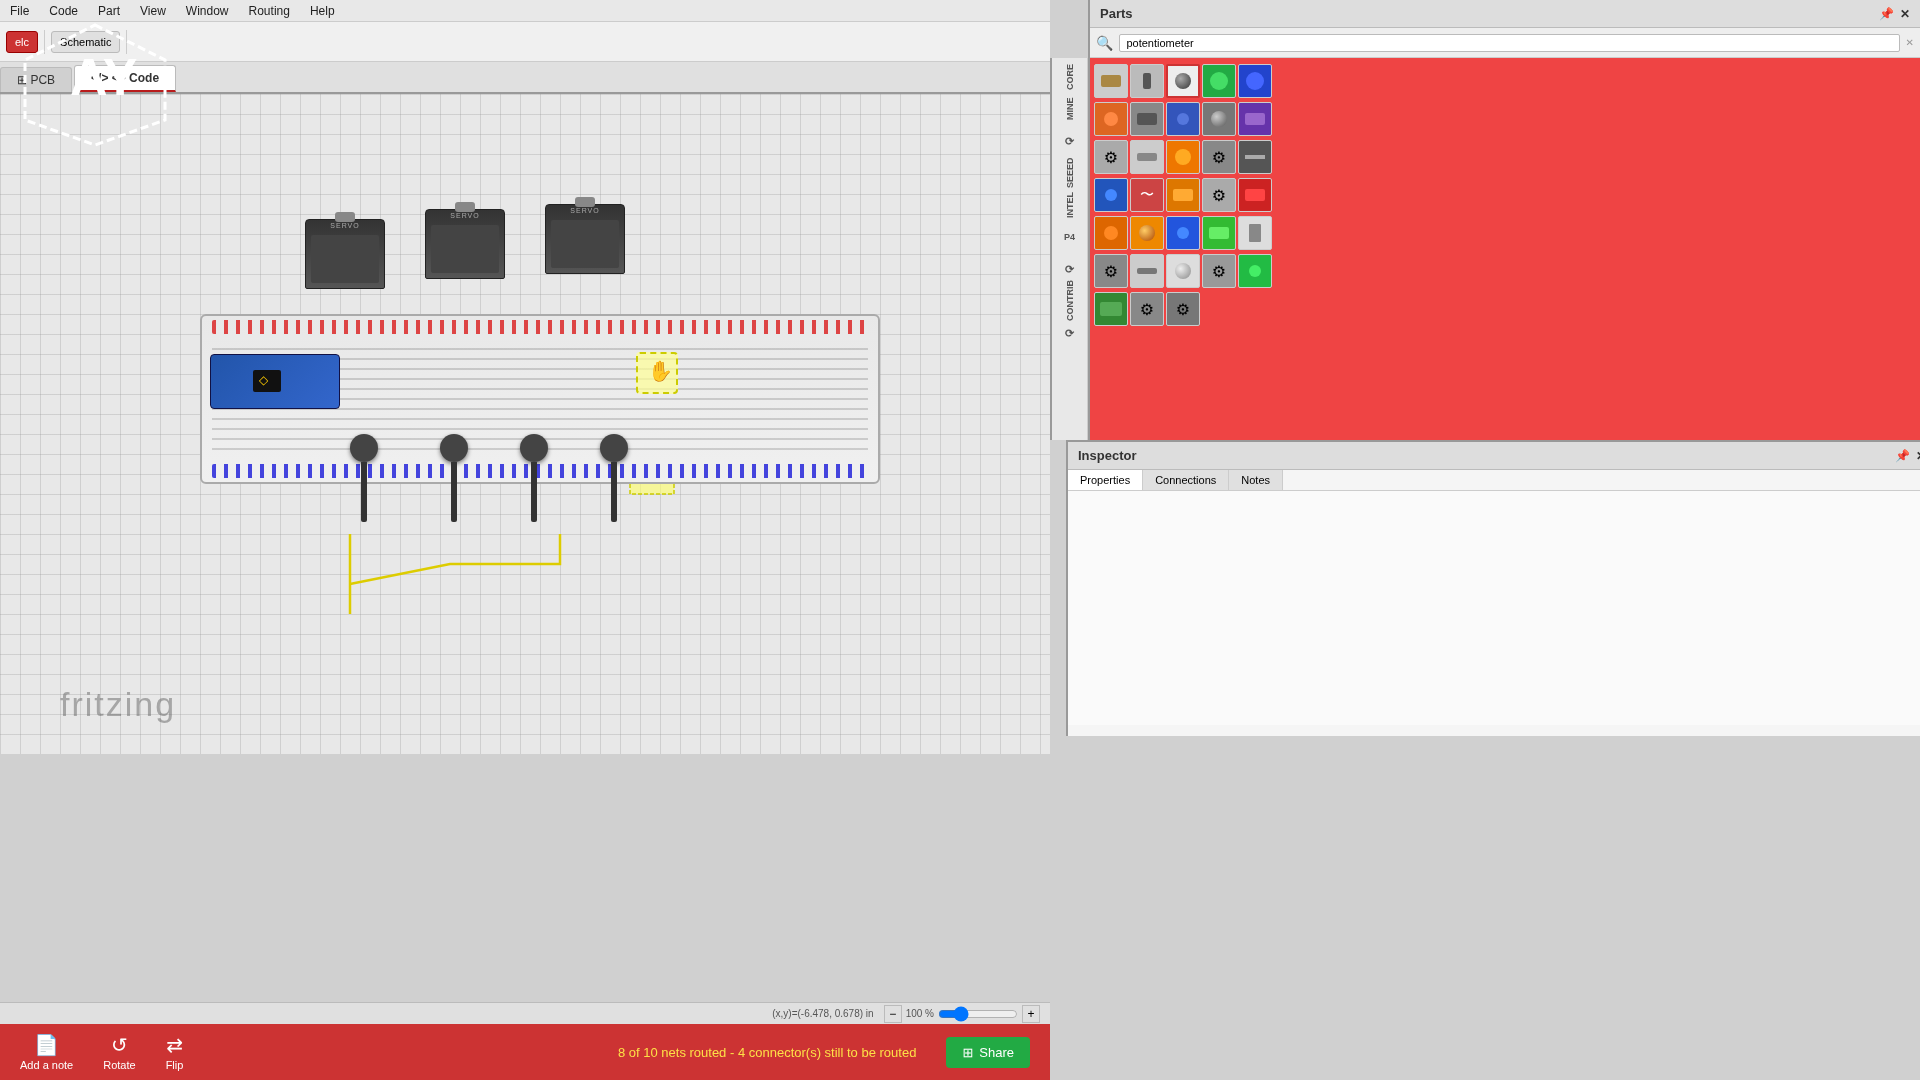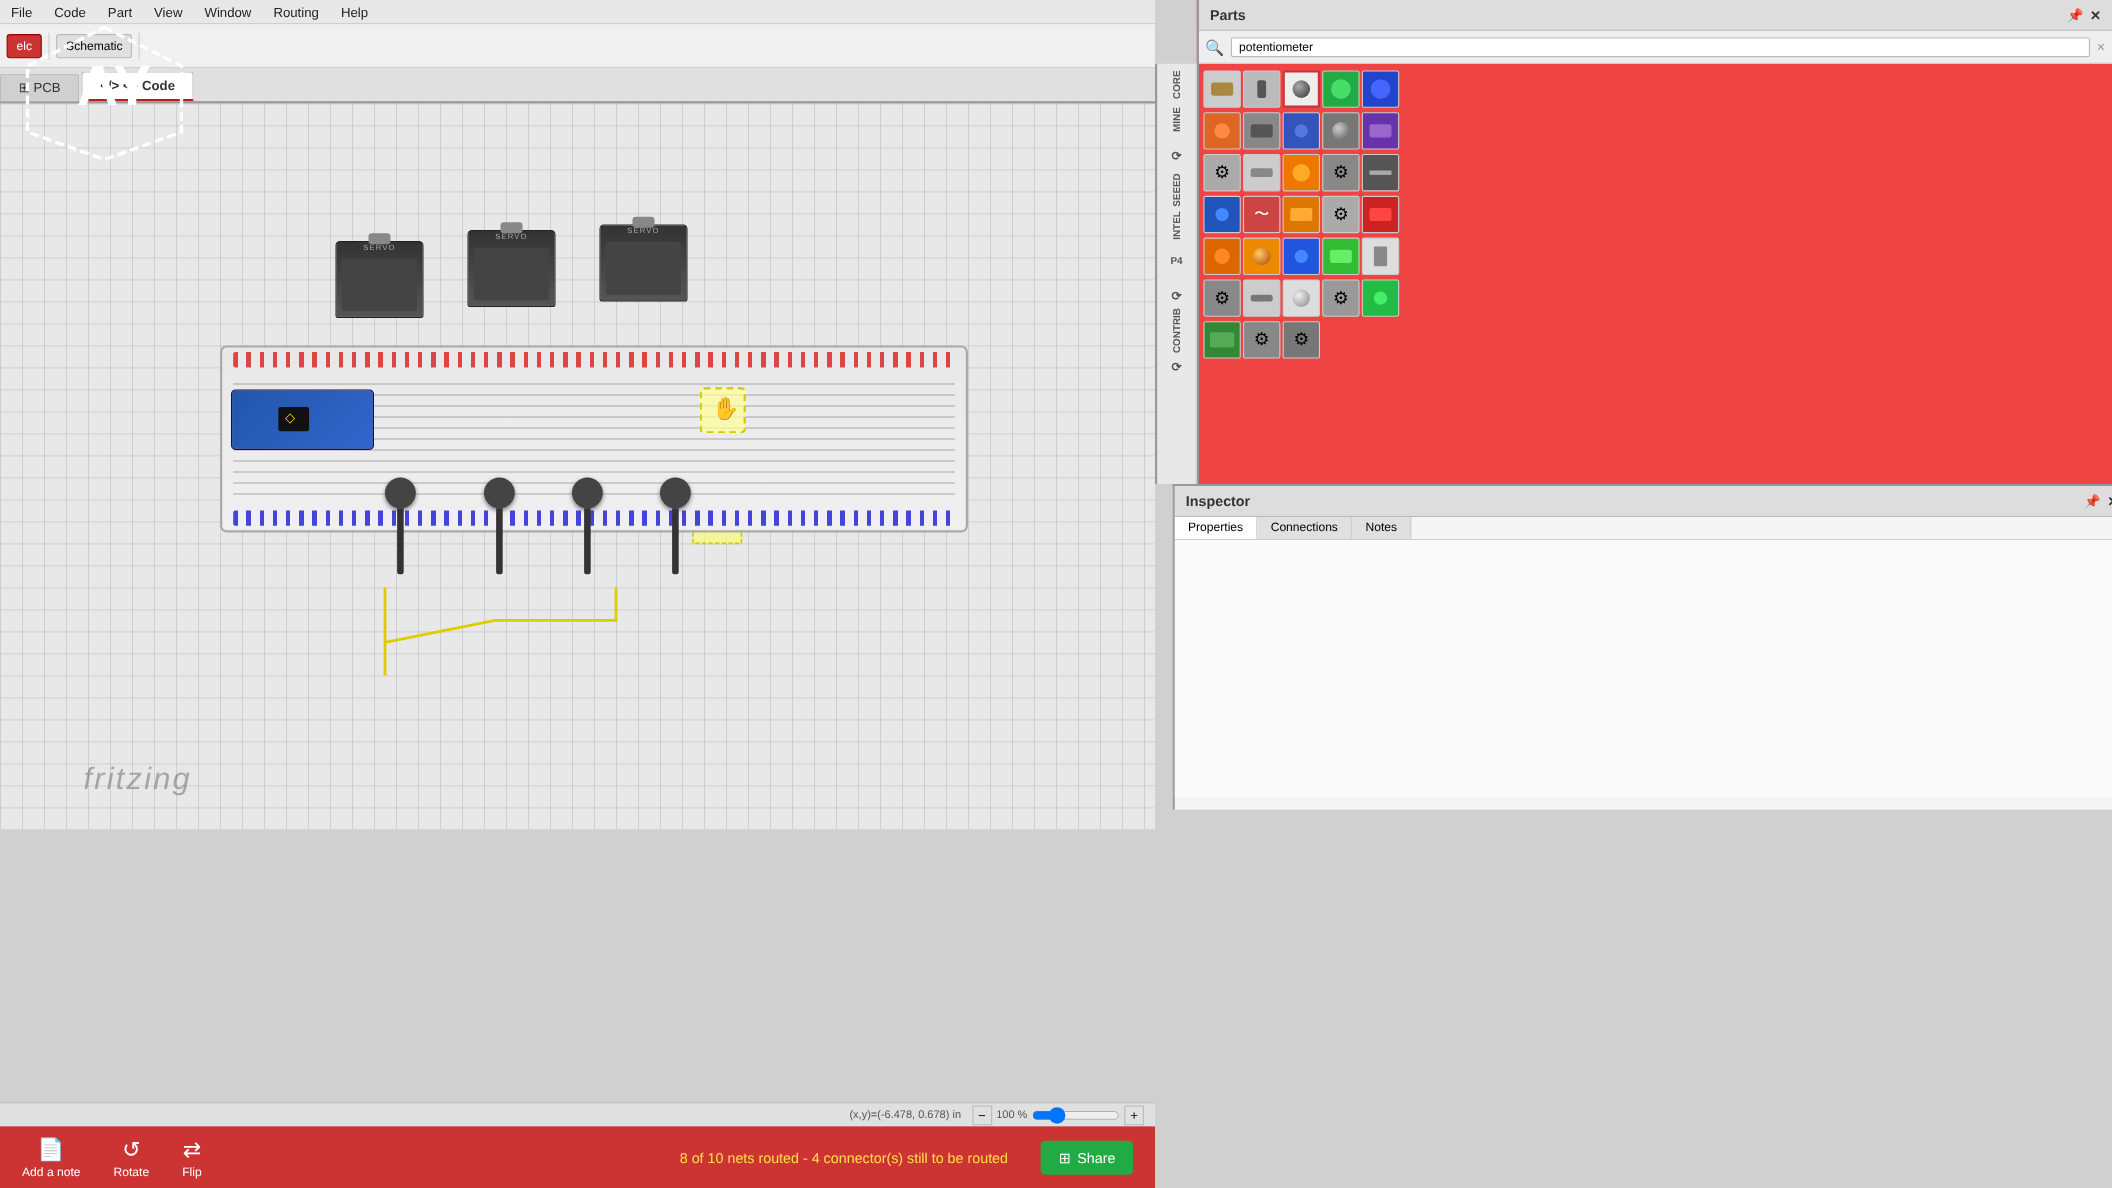--- a/index.html
+++ b/index.html
@@ -47,22 +47,22 @@
       background: #e8e8e8;
       background-image: 
         linear-gradient(rgba(150,150,150,0.3) 1px, transparent 1px),
         linear-gradient(90deg, rgba(150,150,150,0.3) 1px, transparent 1px);
       background-size: 20px 20px;
       overflow: hidden;
     }
 
     
     #fritzing-logo {
-      position: absolute; bottom: 30px; left: 76px;
-      font-size: 28px; color: rgba(100,100,100,0.5); font-style: italic;
+      position: absolute; bottom: 30px; left: 60px;
+      font-size: 34px; color: rgba(100,100,100,0.5); 
       letter-spacing: 2px;
     }
 
     
     #ay-logo {
       position: absolute; top: 20px; left: 20px; z-index: 20;
       width: 150px; height: 130px; text-align: right;
     }
 
     

